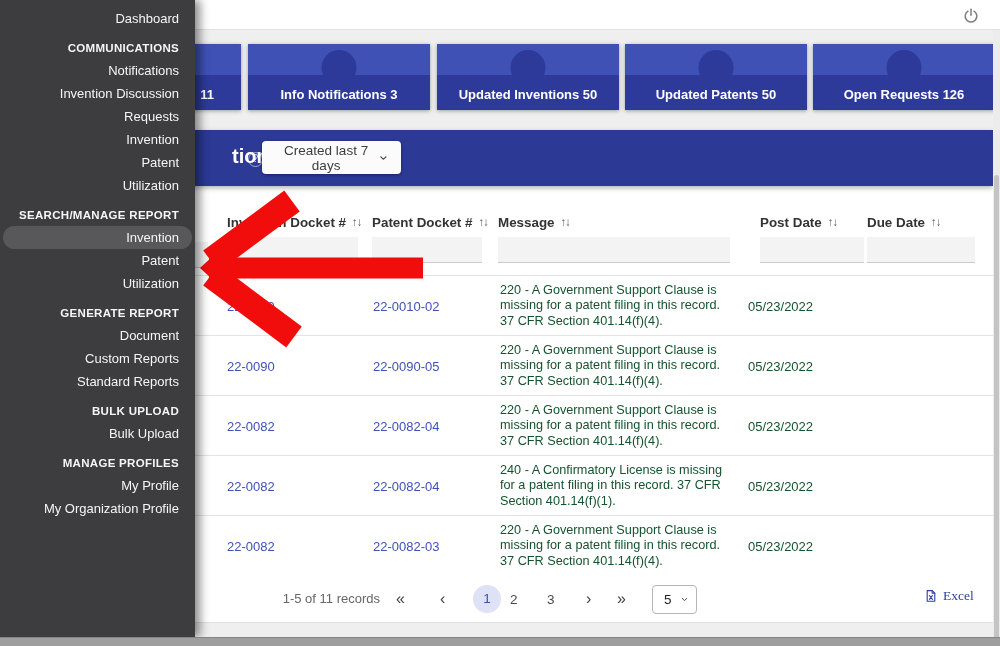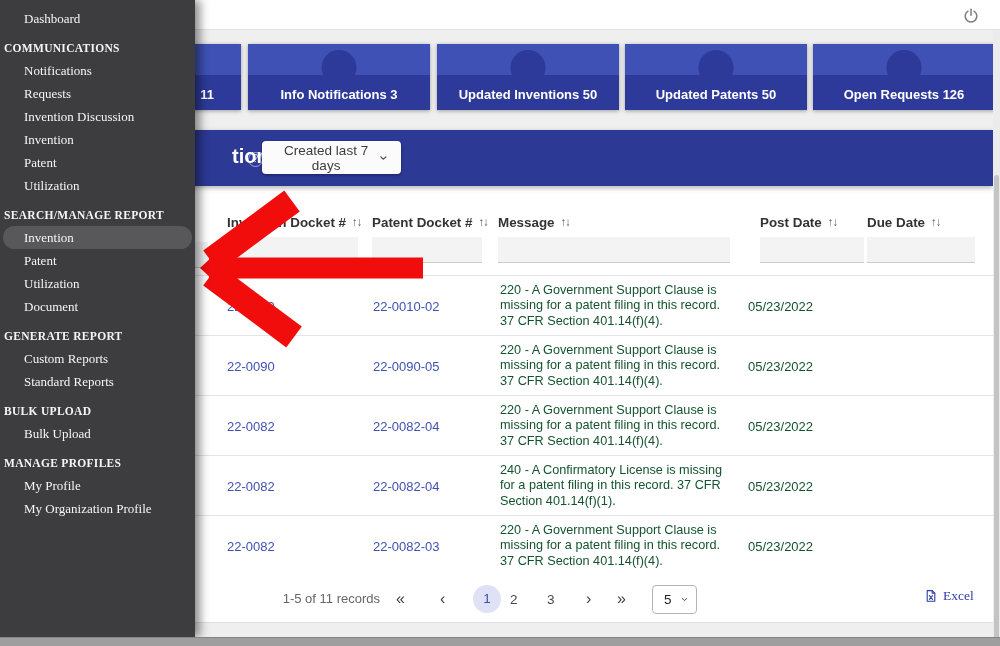--- a/index.html
+++ b/index.html
@@ -65,21 +65,21 @@
 
   
   .scrollbar { position:absolute; right:0; top:30px; width:7px; height:607px; background:#ececec; z-index:4; }
   .scrollbar .thumb { position:absolute; left:1px; width:5px; top:145px; height:480px; background:#c4c4c4; border-radius:3px; }
 
   
   .arrow { position:absolute; left:195px; top:180px; width:245px; height:170px; z-index:30; }
 
   
   .sidebar { position:absolute; left:0; top:0; width:195px; height:637px; background:#3d3d3f; z-index:40; box-shadow:5px 0 9px rgba(0,0,0,.45); padding-top:7px; }
-  .nav-row { height:23px; display:flex; align-items:center; justify-content:flex-start; padding:0 16px 0 24px; color:#f5f5f5; font-size:13px; cursor:pointer;font-family:Liberation Serif, serif; }
+  .nav-row { height:23px; display:flex; align-items:center; justify-content:flex-end; padding:0 16px 0 24px; color:#f5f5f5; font-size:13px; cursor:pointer; }
   .nav-row.header { font-weight:700; font-size:11.5px; letter-spacing:.3px; padding-left:4px; margin-top:6px; cursor:default; }
   .nav-row.active { background:#58585b; border-radius:14px; margin:0 3px; padding:0 13px 0 21px; }
 
   .bottomstrip { position:absolute; left:0; top:637px; width:1000px; height:9px; background:#9e9e9e; border-top:1px solid #858585; z-index:50; }
   .icon svg, .chev svg, .chev2 svg, .i14 svg, .power-btn svg { width:100%; height:100%; display:block; }
   .power-btn svg { width:20px; height:20px; margin:0 auto; }
 </style>
 </head>
 <body>
 
@@ -289,26 +289,26 @@
         <span class="nav-label">COMMUNICATIONS</span>
 
       </div>
 
       <div class="nav-row">
         <span class="nav-label">Notifications</span>
 
       </div>
 
       <div class="nav-row">
+        <span class="nav-label">Invention Discussion</span>
+
+      </div>
+
+      <div class="nav-row">
         <span class="nav-label">Requests</span>
-
-      </div>
-
-      <div class="nav-row">
-        <span class="nav-label">Invention Discussion</span>
 
       </div>
 
 
       <div class="nav-row">
         <span class="nav-label">Invention</span>
 
       </div>
 
       <div class="nav-row">
@@ -334,27 +334,27 @@
       <div class="nav-row">
         <span class="nav-label">Patent</span>
 
       </div>
 
       <div class="nav-row">
         <span class="nav-label">Utilization</span>
 
       </div>
 
+      <div class="nav-row header">
+        <span class="nav-label">GENERATE REPORT</span>
+
+      </div>
+
       <div class="nav-row">
         <span class="nav-label">Document</span>
-
-      </div>
-
-      <div class="nav-row header">
-        <span class="nav-label">GENERATE REPORT</span>
 
       </div>
 
       <div class="nav-row">
         <span class="nav-label">Custom Reports</span>
 
       </div>
 
       <div class="nav-row">
         <span class="nav-label">Standard Reports</span>

